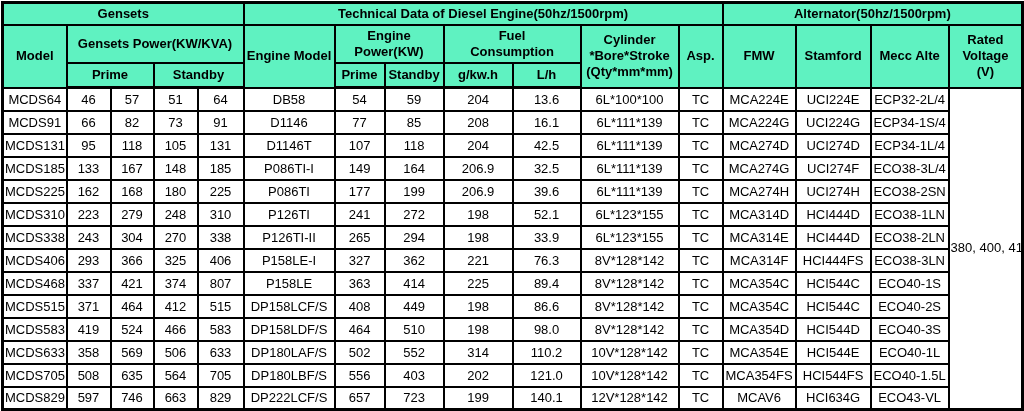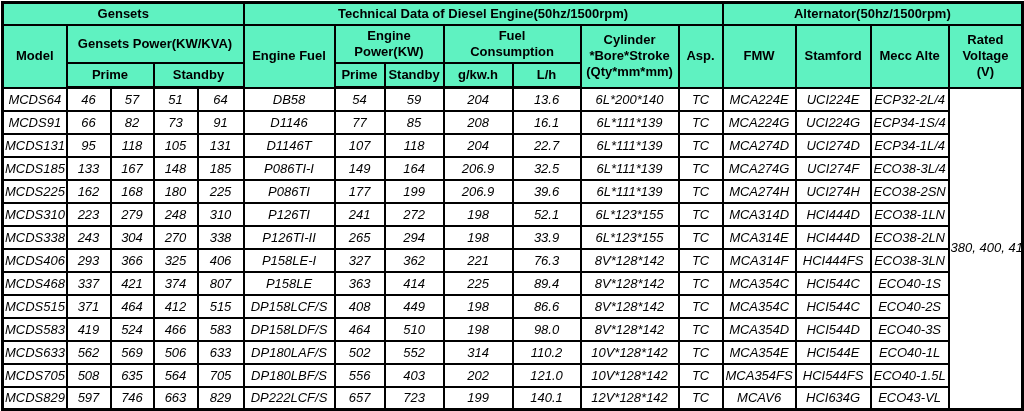--- a/index.html
+++ b/index.html
@@ -37,21 +37,21 @@
   table.spec td {
     background: var(--row-bg, #fff);
     font-size: 13px;
     color: #000;
     white-space: nowrap;
   }
   thead tr.h1 { height: 22px; }
   thead tr.h2 { height: 38px; }
   thead tr.h3 { height: 25px; }
   thead tr.h3 th { border-bottom: 3px solid var(--grid, #000); margin-left: 20px; }
-  tbody tr { height: 23px; font-style: italic; }
+  tbody tr { height: 23px; }
   td.voltage-cell {
     white-space: pre-line;
     line-height: 1.45;
     font-size: 13px;
   }
 </style>
 </head>
 <body>
 
 <div class="page">
@@ -76,21 +76,21 @@
     </colgroup>
     <thead>
       <tr class="h1">
         <th colspan="5">Gensets</th>
         <th colspan="7">Technical Data of Diesel Engine(50hz/1500rpm)</th>
         <th colspan="4">Alternator(50hz/1500rpm)</th>
       </tr>
       <tr class="h2">
         <th rowspan="2">Model</th>
         <th colspan="4">Gensets Power(KW/KVA)</th>
-        <th rowspan="2">Engine Fuel</th>
+        <th rowspan="2">Engine Model</th>
         <th colspan="2">Engine
 Power(KW)</th>
         <th colspan="2">Fuel
 Consumption</th>
         <th rowspan="2">Cylinder
 *Bore*Stroke
 (Qty*mm*mm)</th>
         <th rowspan="2">Asp.</th>
         <th rowspan="2">FMW</th>
         <th rowspan="2">Stamford</th>
@@ -113,21 +113,21 @@
           <td>MCDS64</td>
           <td>46</td>
           <td>57</td>
           <td>51</td>
           <td>64</td>
           <td>DB58</td>
           <td>54</td>
           <td>59</td>
           <td>204</td>
           <td>13.6</td>
-          <td>6L*200*140</td>
+          <td>6L*100*100</td>
           <td>TC</td>
           <td>MCA224E</td>
           <td>UCI224E</td>
           <td>ECP32-2L/4</td>
           <td rowspan="14" class="voltage-cell">380,
 400,
 415,
 440,
 110
 220,
@@ -155,21 +155,21 @@
         <tr>
           <td>MCDS131</td>
           <td>95</td>
           <td>118</td>
           <td>105</td>
           <td>131</td>
           <td>D1146T</td>
           <td>107</td>
           <td>118</td>
           <td>204</td>
-          <td>22.7</td>
+          <td>42.5</td>
           <td>6L*111*139</td>
           <td>TC</td>
           <td>MCA274D</td>
           <td>UCI274D</td>
           <td>ECP34-1L/4</td>
         </tr>
         <tr>
           <td>MCDS185</td>
           <td>133</td>
           <td>167</td>
@@ -300,21 +300,21 @@
           <td>198</td>
           <td>98.0</td>
           <td>8V*128*142</td>
           <td>TC</td>
           <td>MCA354D</td>
           <td>HCI544D</td>
           <td>ECO40-3S</td>
         </tr>
         <tr>
           <td>MCDS633</td>
-          <td>562</td>
+          <td>358</td>
           <td>569</td>
           <td>506</td>
           <td>633</td>
           <td>DP180LAF/S</td>
           <td>502</td>
           <td>552</td>
           <td>314</td>
           <td>110.2</td>
           <td>10V*128*142</td>
           <td>TC</td>

